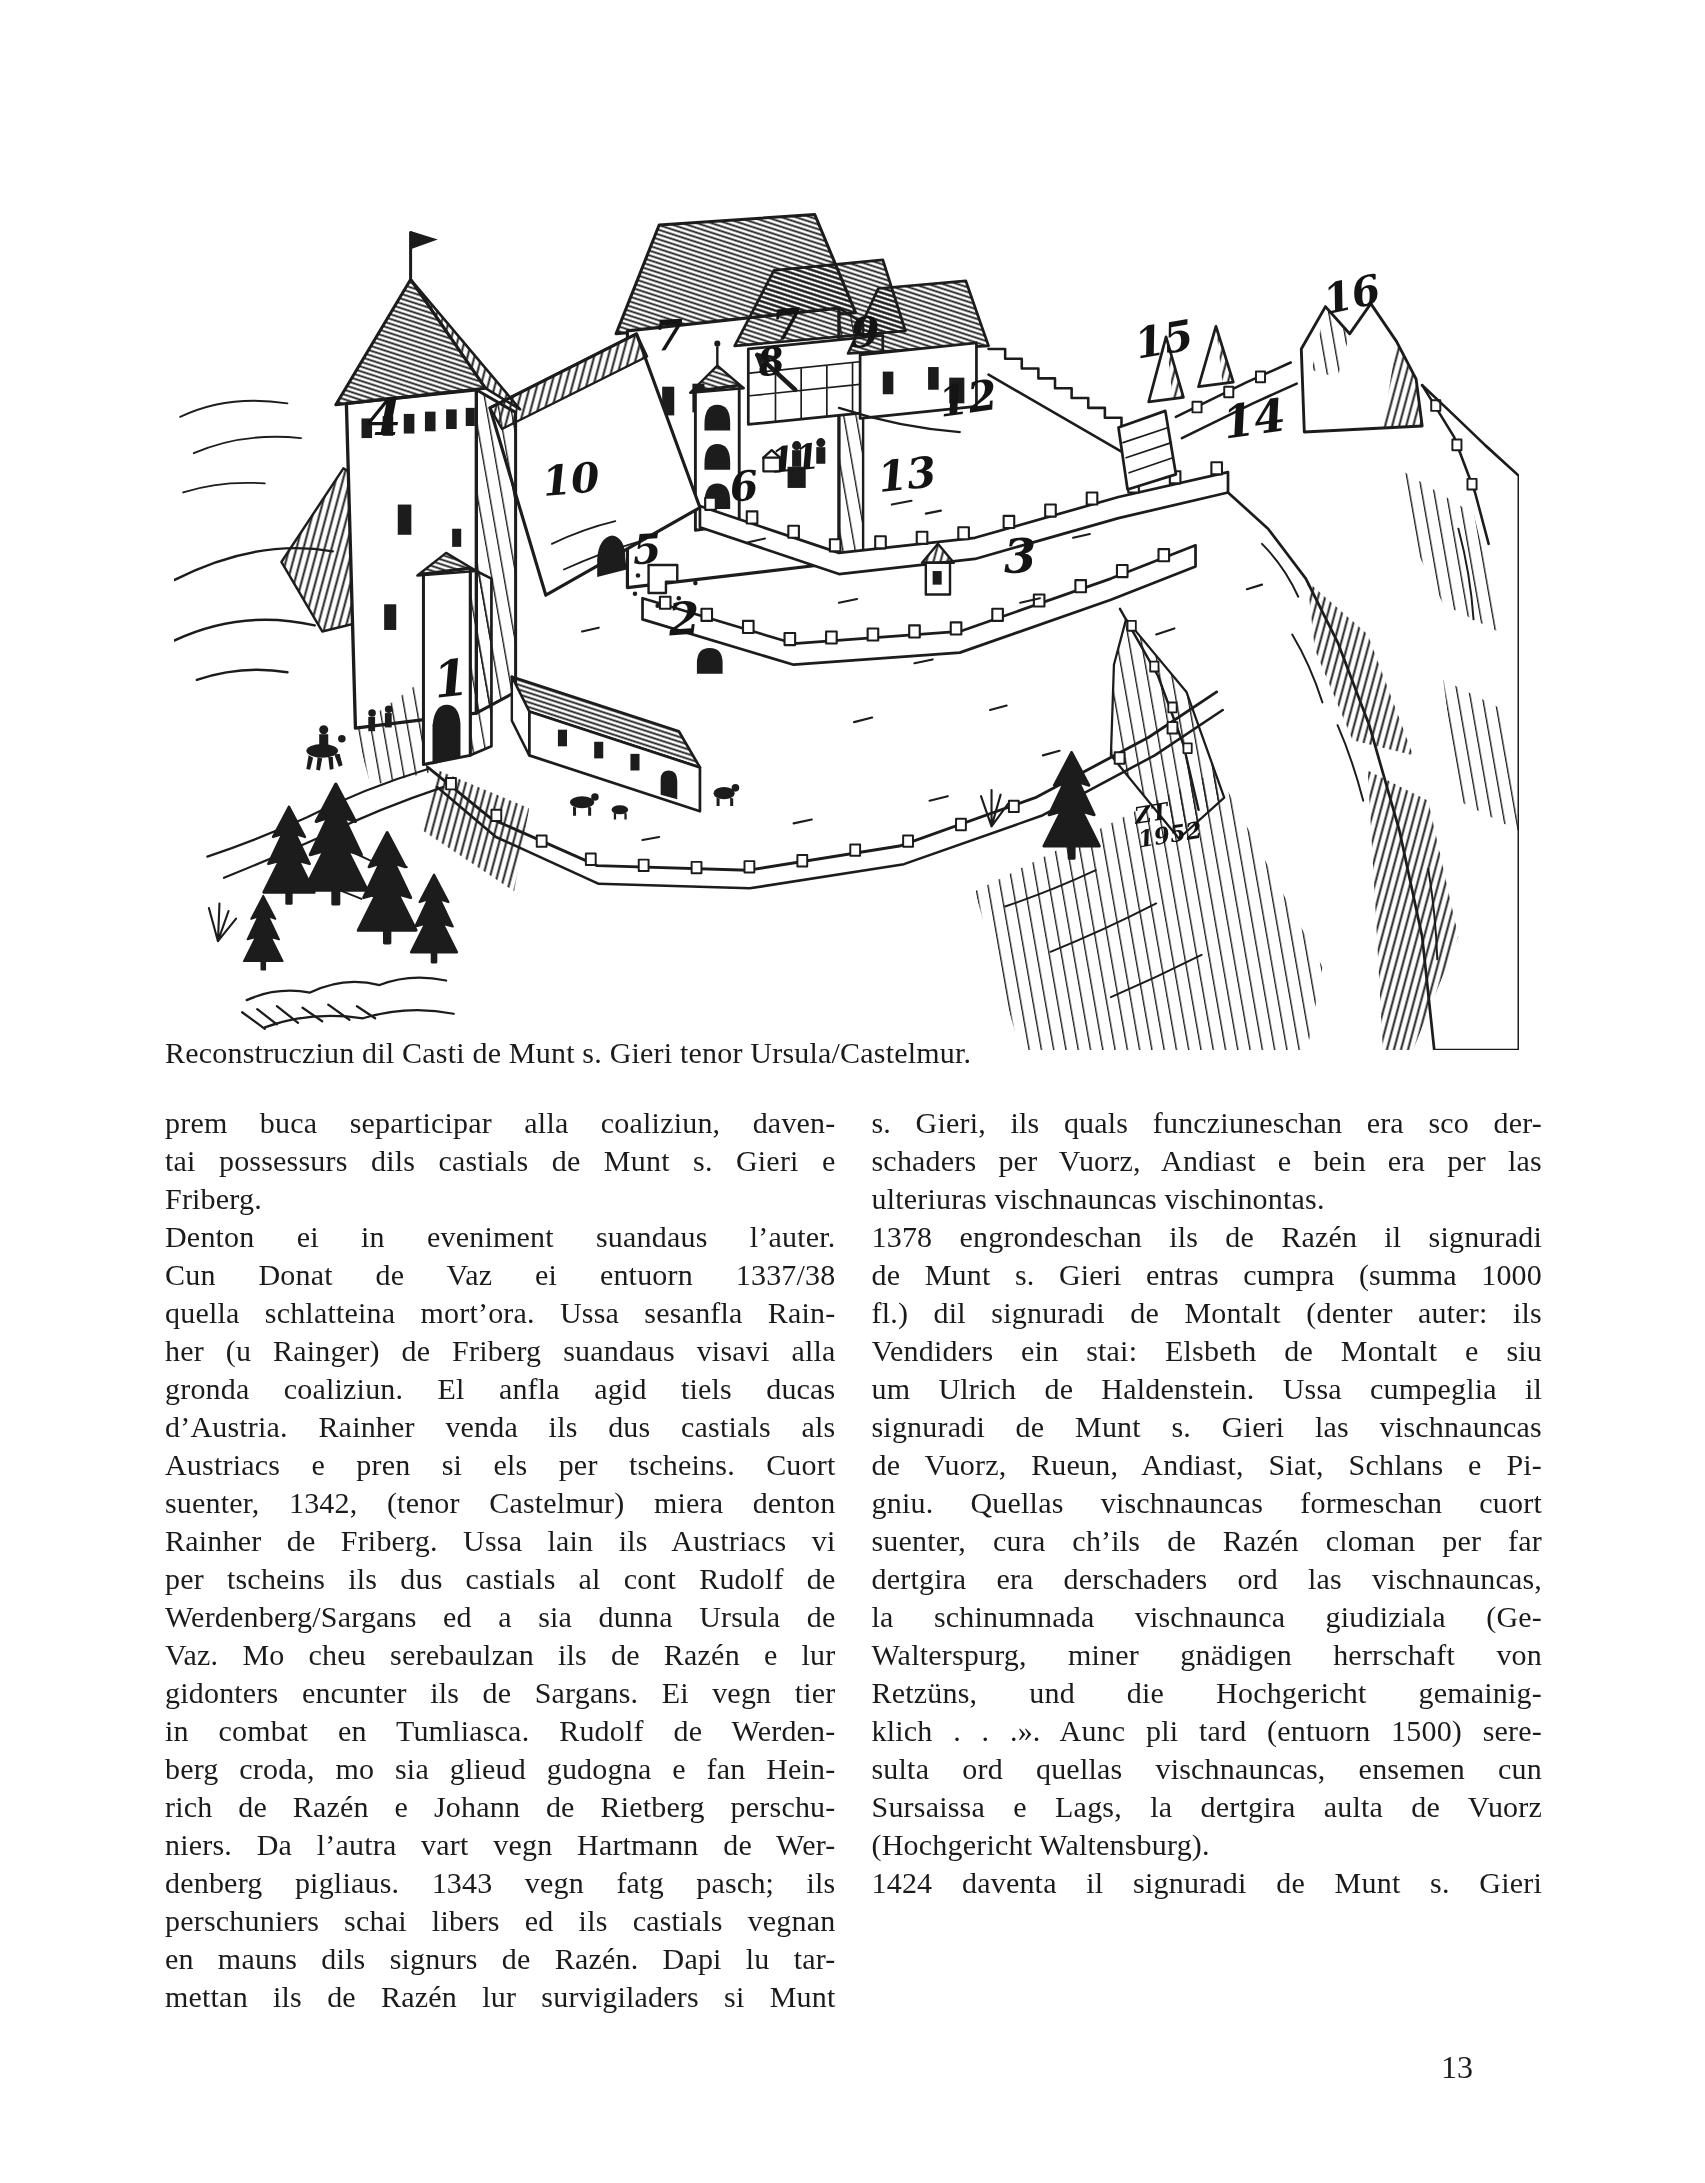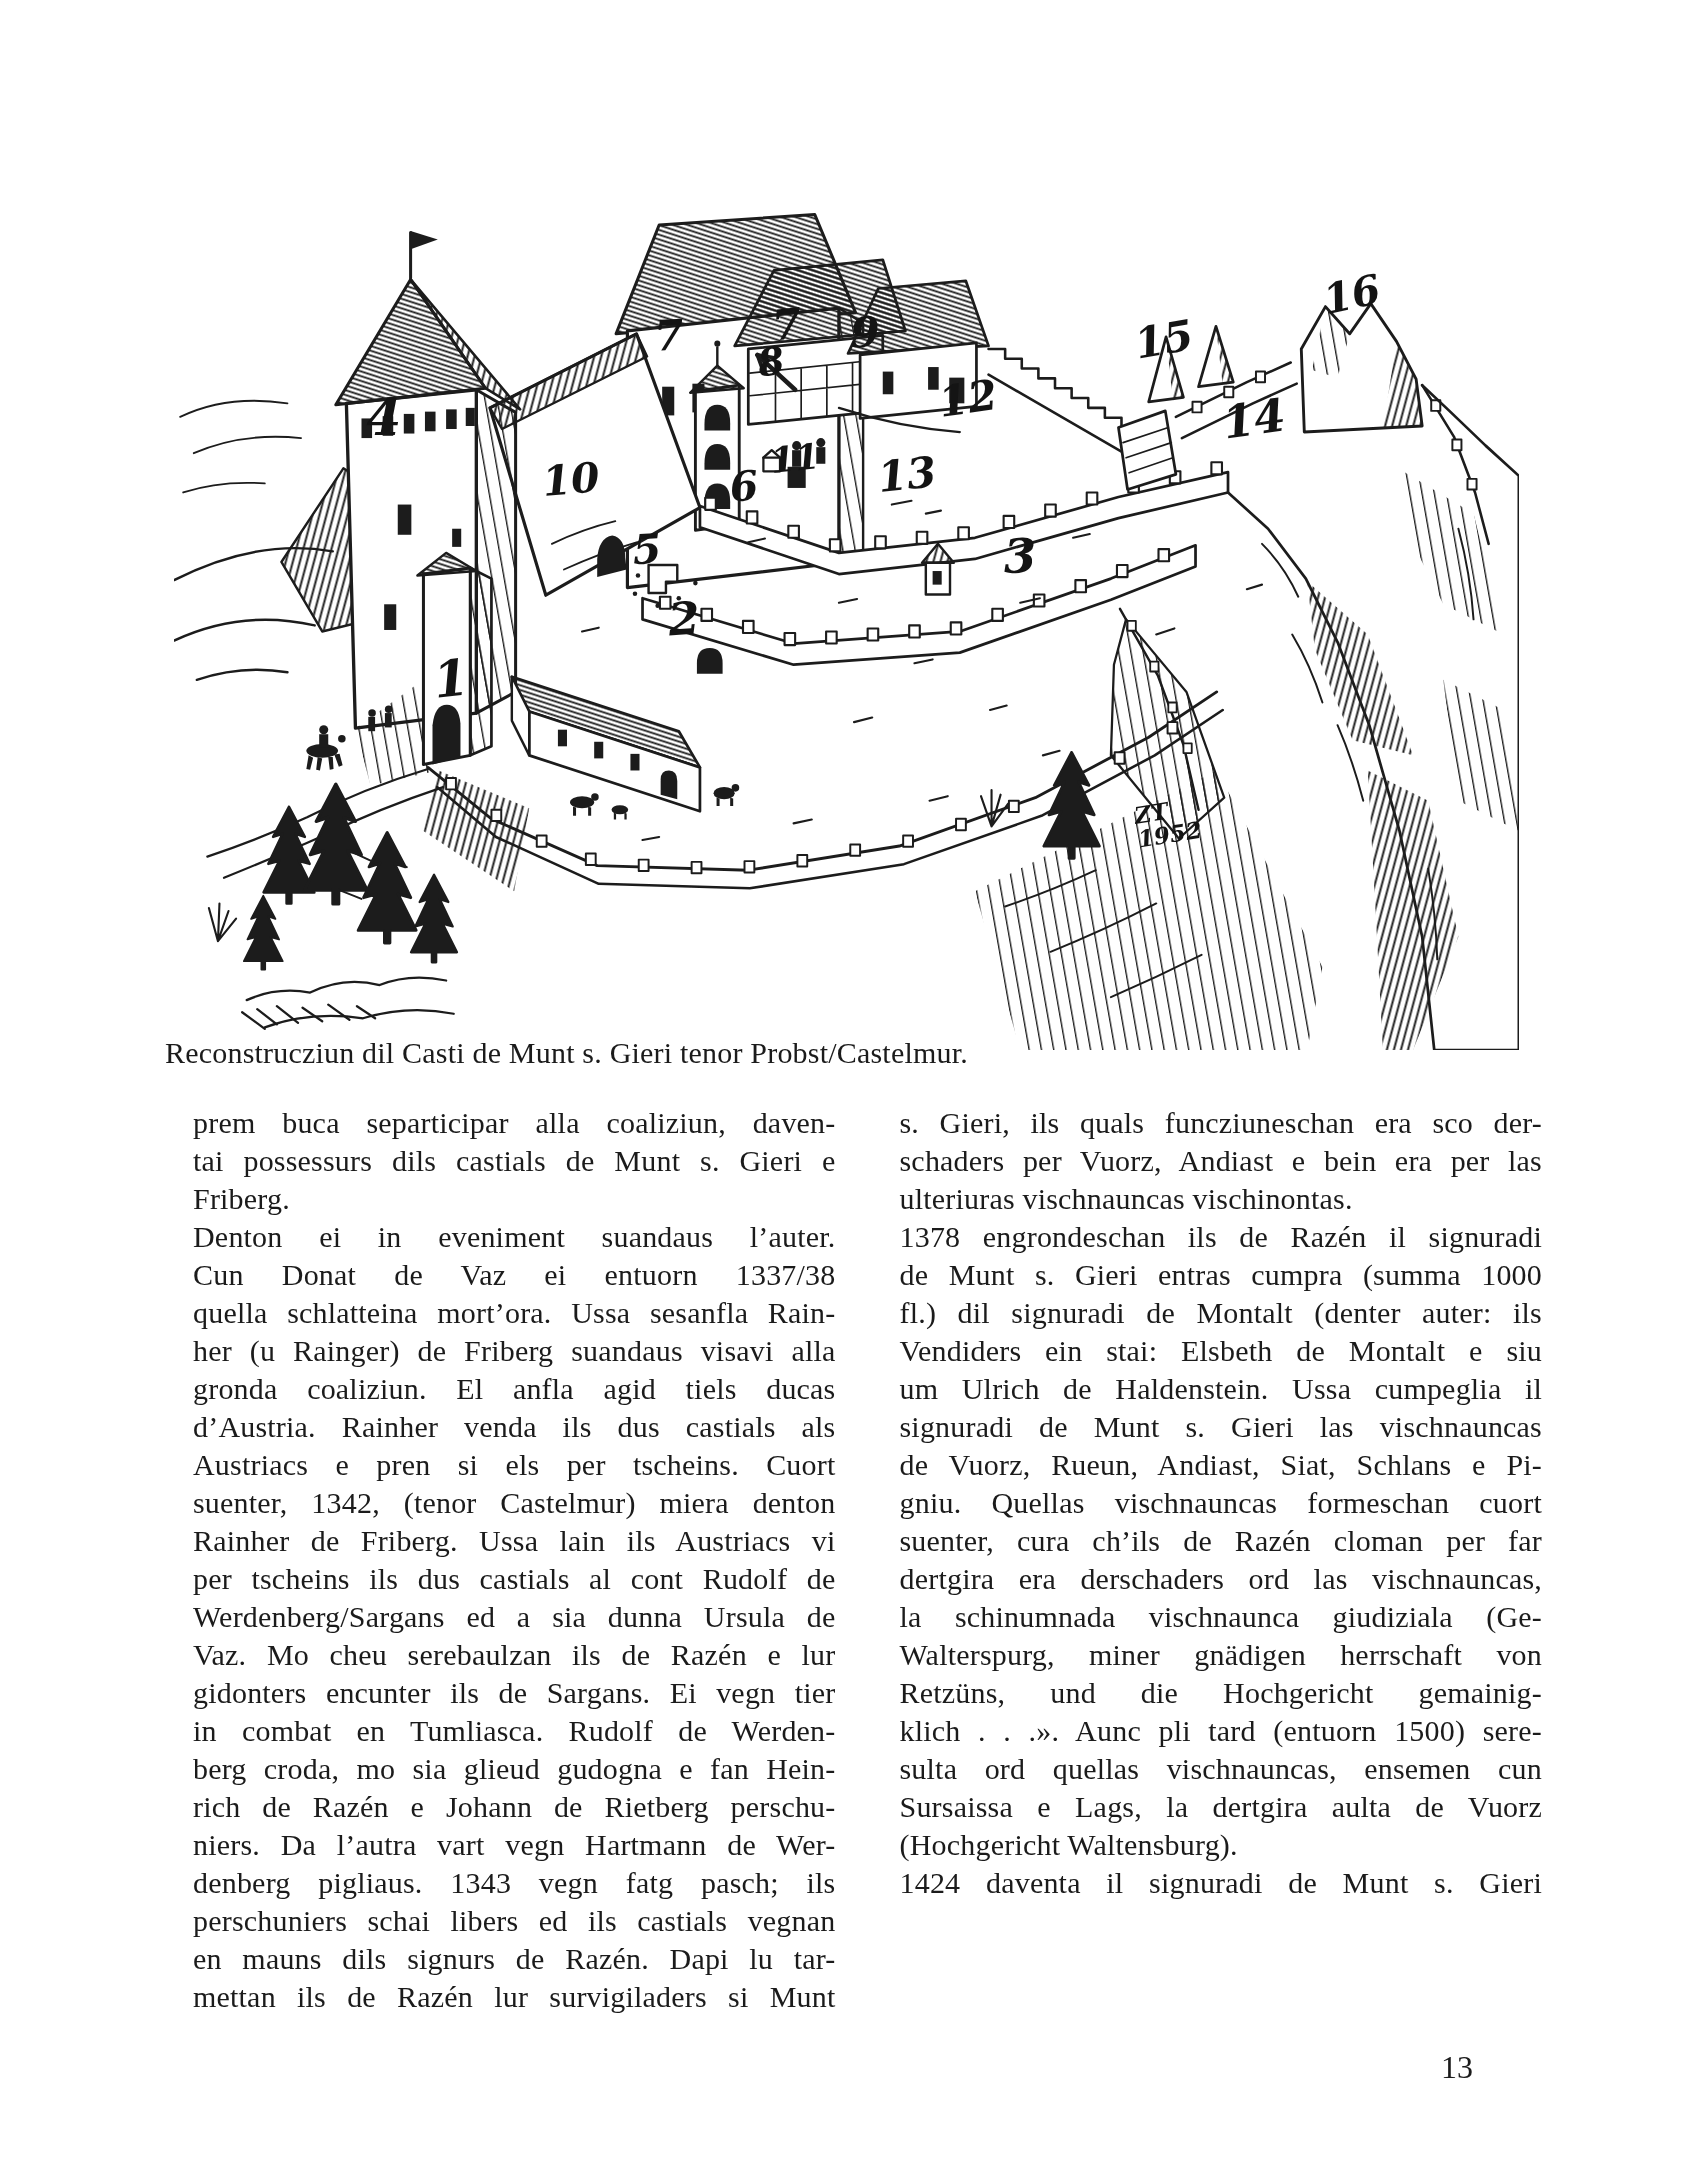--- a/index.html
+++ b/index.html
@@ -8,21 +8,21 @@
   .illustration{position:absolute;left:174px;top:151px;width:1345px;height:899px;}
   .illustration svg{position:absolute;left:0;top:0;width:100%;height:100%;}
   .anno{position:absolute;font-family:"DejaVu Serif", serif;font-weight:700;font-style:italic;
         color:#141414;line-height:1;white-space:nowrap;}
   .sig{position:absolute;font-family:"DejaVu Serif", serif;font-style:italic;font-weight:600;
        font-size:23px;line-height:1.05;color:#141414;transform:translate(-50%,-50%) rotate(-9deg);
        white-space:pre-line;}
   .caption{position:absolute;left:165px;top:1036px;width:1058px;font-size:30px;letter-spacing:0.2px;}
   .columns{position:absolute;left:165px;top:1104px;width:1377px;display:flex;gap:36px;}
   .col{width:671px;font-size:30px;line-height:38px;letter-spacing:0.2px;}
-  .tl{text-align:justify;text-align-last:justify;margin-left:28px;}
+  .tl{text-align:justify;text-align-last:justify;}
   .tl.flush{text-align-last:left;}
   .page-number{position:absolute;left:1441px;top:2049px;font-size:32px;}
 </style>
 </head>
 <body>
 
 <div class="page">
 
   <div class="illustration">
     <svg viewBox="0 0 1780 1190" aria-hidden="true">
@@ -299,21 +299,21 @@
       <span class="anno" style="left: 51.4%; top: 20.2%; font-size: 42px; transform: translate(-50%, -50%) rotate(-2deg);">9</span>
       <span class="anno" style="left: 29.5%; top: 36.6%; font-size: 41px; transform: translate(-50%, -50%) rotate(-5deg);">10</span>
       <span class="anno" style="left: 46.2%; top: 34.2%; font-size: 35px; transform: translate(-50%, -50%) rotate(-6deg);">11</span>
       <span class="anno" style="left: 59%; top: 27.6%; font-size: 42px; transform: translate(-50%, -50%) rotate(-8deg);">12</span>
       <span class="anno" style="left: 54.5%; top: 36%; font-size: 42px; transform: translate(-50%, -50%) rotate(-6deg);">13</span>
       <span class="anno" style="left: 80.3%; top: 29.8%; font-size: 45px; transform: translate(-50%, -50%) rotate(-8deg);">14</span>
       <span class="anno" style="left: 73.6%; top: 21%; font-size: 42px; transform: translate(-50%, -50%) rotate(-10deg);">15</span>
       <span class="anno" style="left: 87.6%; top: 16%; font-size: 41px; transform: translate(-50%, -50%) rotate(-12deg);">16</span>
     </div>
 
-  <div class="caption">Reconstrucziun dil Casti de Munt s. Gieri tenor Probst/Castelmur.</div>
+  <div class="caption">Reconstrucziun dil Casti de Munt s. Gieri tenor Ursula/Castelmur.</div>
 
   <div class="columns">
     <div class="col">
         <div class="tl">prem buca separticipar alla coaliziun, daven-</div>
         <div class="tl">tai possessurs dils castials de Munt s. Gieri e</div>
         <div class="tl flush">Friberg.</div>
         <div class="tl">Denton ei in eveniment suandaus l’auter.</div>
         <div class="tl">Cun Donat de Vaz ei entuorn 1337/38</div>
         <div class="tl">quella schlatteina mort’ora. Ussa sesanfla Rain-</div>
         <div class="tl">her (u Rainger) de Friberg suandaus visavi alla</div>

